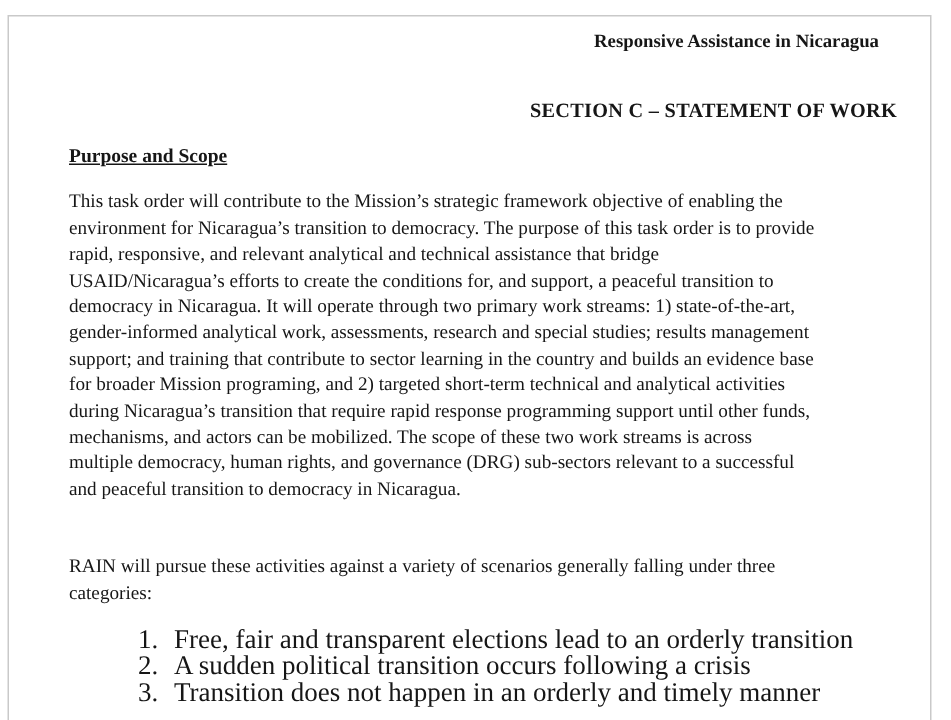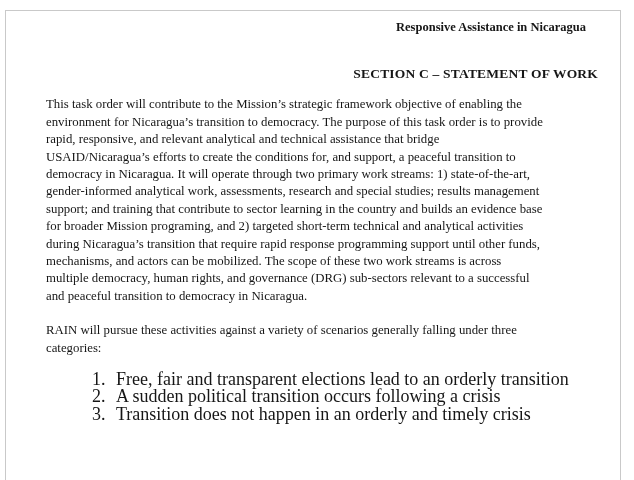--- a/index.html
+++ b/index.html
@@ -50,21 +50,21 @@
     text-decoration: underline;
     line-height: 14px;
   }
   .body-para {
     margin: 15px 0 0 6px;
     font-size: 12.8px;
     line-height: 17.4px;
     white-space: pre;
   }
   .body-para.second {
-    margin-top: 17px;
+    margin-top: 34px;
   }
   ol.scenario-list {
     margin: 14px 0 0 6px;
     padding-left: 64px;
     font-size: 18px;
     line-height: 17.3px;
   }
   ol.scenario-list li {
     padding-left: 6px;
   }
@@ -73,36 +73,37 @@
 <body>
 
 <div class="page">
 
   <div class="doc-header">
     <div class="bold">Responsive Assistance in Nicaragua</div>
   </div>
 
   <div class="section-heading">SECTION C – STATEMENT OF WORK</div>
 
+  <div class="subsection-heading">Purpose and Scope</div>
 
   <div class="body-para">This task order will contribute to the Mission’s strategic framework objective of enabling the
 environment for Nicaragua’s transition to democracy. The purpose of this task order is to provide
 rapid, responsive, and relevant analytical and technical assistance that bridge
 USAID/Nicaragua’s efforts to create the conditions for, and support, a peaceful transition to
 democracy in Nicaragua. It will operate through two primary work streams: 1) state-of-the-art,
 gender-informed analytical work, assessments, research and special studies; results management
 support; and training that contribute to sector learning in the country and builds an evidence base
 for broader Mission programing, and 2) targeted short-term technical and analytical activities
 during Nicaragua’s transition that require rapid response programming support until other funds,
 mechanisms, and actors can be mobilized. The scope of these two work streams is across
 multiple democracy, human rights, and governance (DRG) sub-sectors relevant to a successful
 and peaceful transition to democracy in Nicaragua.</div>
 
   <div class="body-para second">RAIN will pursue these activities against a variety of scenarios generally falling under three
 categories:</div>
 
   <ol class="scenario-list">
     <li>Free, fair and transparent elections lead to an orderly transition</li>
     <li>A sudden political transition occurs following a crisis</li>
-    <li>Transition does not happen in an orderly and timely crisis</li>
+    <li>Transition does not happen in an orderly and timely manner</li>
   </ol>
 
 </div>
 
 </body></html>

